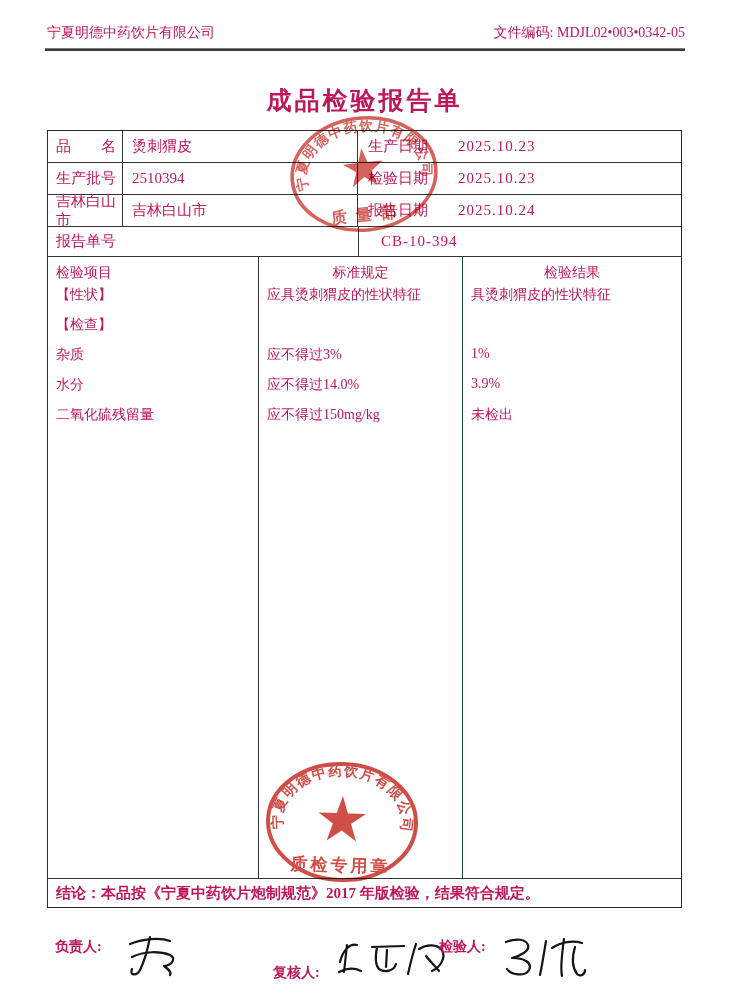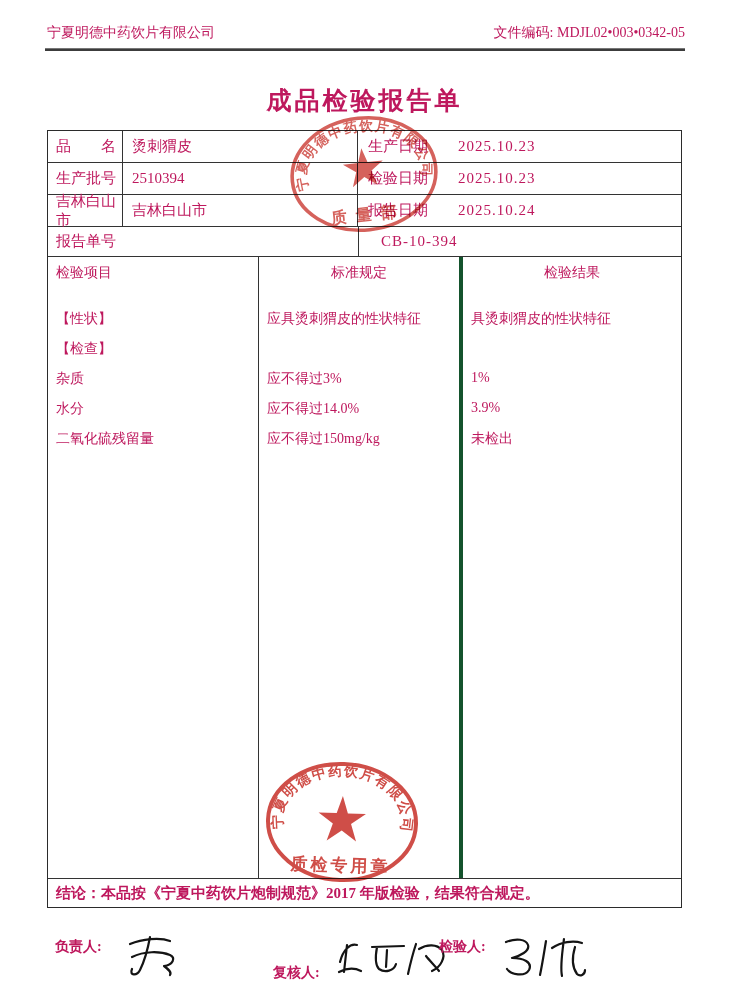--- a/index.html
+++ b/index.html
@@ -25,27 +25,27 @@
   .cell-b { width:235px; border-right:1px solid #333; display:flex; align-items:center; padding-left:9px; }
   .cell-ab { width:311px; border-right:1px solid #333; display:flex; align-items:center; padding-left:8px; }
   .cell-c { flex:1; display:flex; align-items:center; padding-left:10px; }
   .cell-c .lbl { width:64px; }
   .cell-c .val { margin-left:26px; letter-spacing:1px; }
   .row-last { height:30px; }
 
   .insp { display:flex; height:622px; border-bottom:1px solid #333; }
   .insp-col { padding-top:7px; }
   .insp-col1 { width:211px; border-right:1px solid #333; }
-  .insp-col2 { width:204px; border-right:4px solid #14532d; }
+  .insp-col2 { width:204px; border-right:1px solid #14532d; }
   .insp-col3 { flex:1; }
   .insp-head { height:22px; font-size:14px; }
   .insp-head span { text-underline-offset:3px; }
   .h-left { padding-left:8px; text-align:left; }
   .h-center { text-align:center; }
-  .insp-rows { margin-top:24px; }
+  .insp-rows { }
   .insp-cell { height:30px; padding-left:8px; font-size:14px; display:flex; align-items:flex-start; }
 
   .concl { height:29px; display:flex; align-items:center; padding-left:8px; font-weight:bold; font-size:15px; }
 
   
   .sig-area { position:absolute; left:47px; top:930px; width:638px; height:66px; font-size:14px; }
   .sig-group { position:absolute; display:flex; align-items:flex-start; }
   .sig-label { font-weight:bold; padding-top:8px; white-space:nowrap; }
   .sig-svg { margin-left:6px; }
   .sig-svg path { fill:none; stroke:#141414; stroke-width:2.2; stroke-linecap:round; stroke-linejoin:round; }

